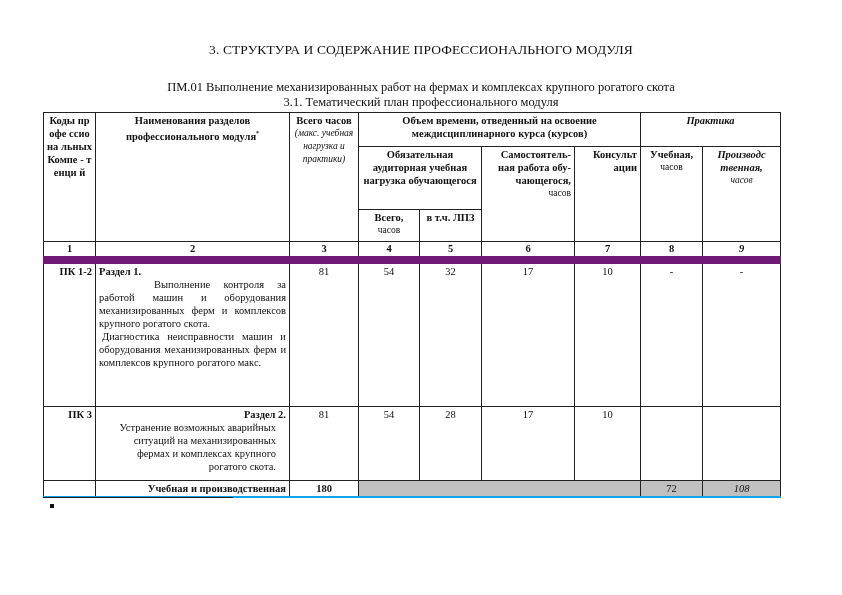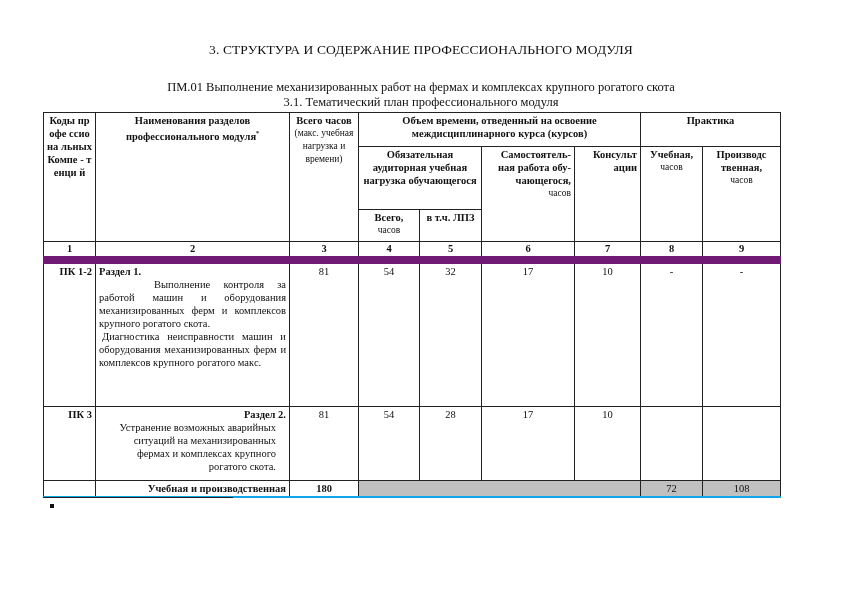--- a/index.html
+++ b/index.html
@@ -6,21 +6,21 @@
   body { width:842px; height:595px; position:relative; overflow:hidden;
          font-family:"Liberation Serif", "DejaVu Serif", serif; color:#111; }
   .title { position:absolute; left:0; width:842px; text-align:center; font-weight:normal; }
   .t1 { top:42px; font-size:13.5px; letter-spacing:0.1px; }
   .t2 { top:62px; font-size:12.5px;margin-top:33px; }
   .t3 { top:80px; font-size:12.5px; }
   table { position:absolute; left:43px; top:112px; border-collapse:collapse;
           table-layout:fixed; width:737px; font-size:10.5px; line-height:13px; }
   td { border:1px solid #222; vertical-align:top; padding:1px 3px; text-align:center; }
   .b { font-weight:bold; }
-  .i { }
+  .i { font-style:italic; }
   .small { font-size:9.5px; }
   .num td { font-weight:bold; padding:0 2px; height:14px; }
   .left { text-align:right; }
   .just { text-align:justify; }
   .gray { background:#c0c0c0; }
   .thick-top td { border-top:8px solid #701a75; }
   .indent { display:block; text-indent:55px; }
   .thick-bottom td { border-bottom:2px solid #0ea5e9; }
   .footnote-line { position:absolute; left:43px; top:497px; width:190px; border-top:1px solid #222; }
   .footnote-mark { position:absolute; left:50px; top:504px; width:4px; height:4px; background:#111; }
@@ -44,21 +44,21 @@
     <col style="width:66px">
     <col style="width:62px">
     <col style="width:78px">
   </colgroup>
   <tbody>
       <tr style="height:34px">
     <td rowspan="3" class="b" style="word-break:break-all;"><span>Коды профе ссиона льных Компе - тенци й</span></td>
     <td rowspan="3" class="b"><span>Наименования разделов профессионального модуля</span><sup>*</sup></td>
     <td rowspan="3">
       <div class="b">Всего часов</div>
-      <div class="i small">(макс. учебная нагрузка и времени)</div>
+      <div class="i small">(макс. учебная нагрузка и практики)</div>
     </td>
     <td colspan="4" class="b">Объем времени, отведенный на освоение междисциплинарного курса (курсов)</td>
     <td colspan="2" class="b i">Практика</td>
   </tr>
   <tr style="height:63px">
     <td colspan="2" class="b">Обязательная аудиторная учебная нагрузка обучающегося</td>
     <td rowspan="2" class="left">
       <div class="b">Самостоятель-ная работа обу-чающегося,</div>
       <div class="small">часов</div>
     </td>

